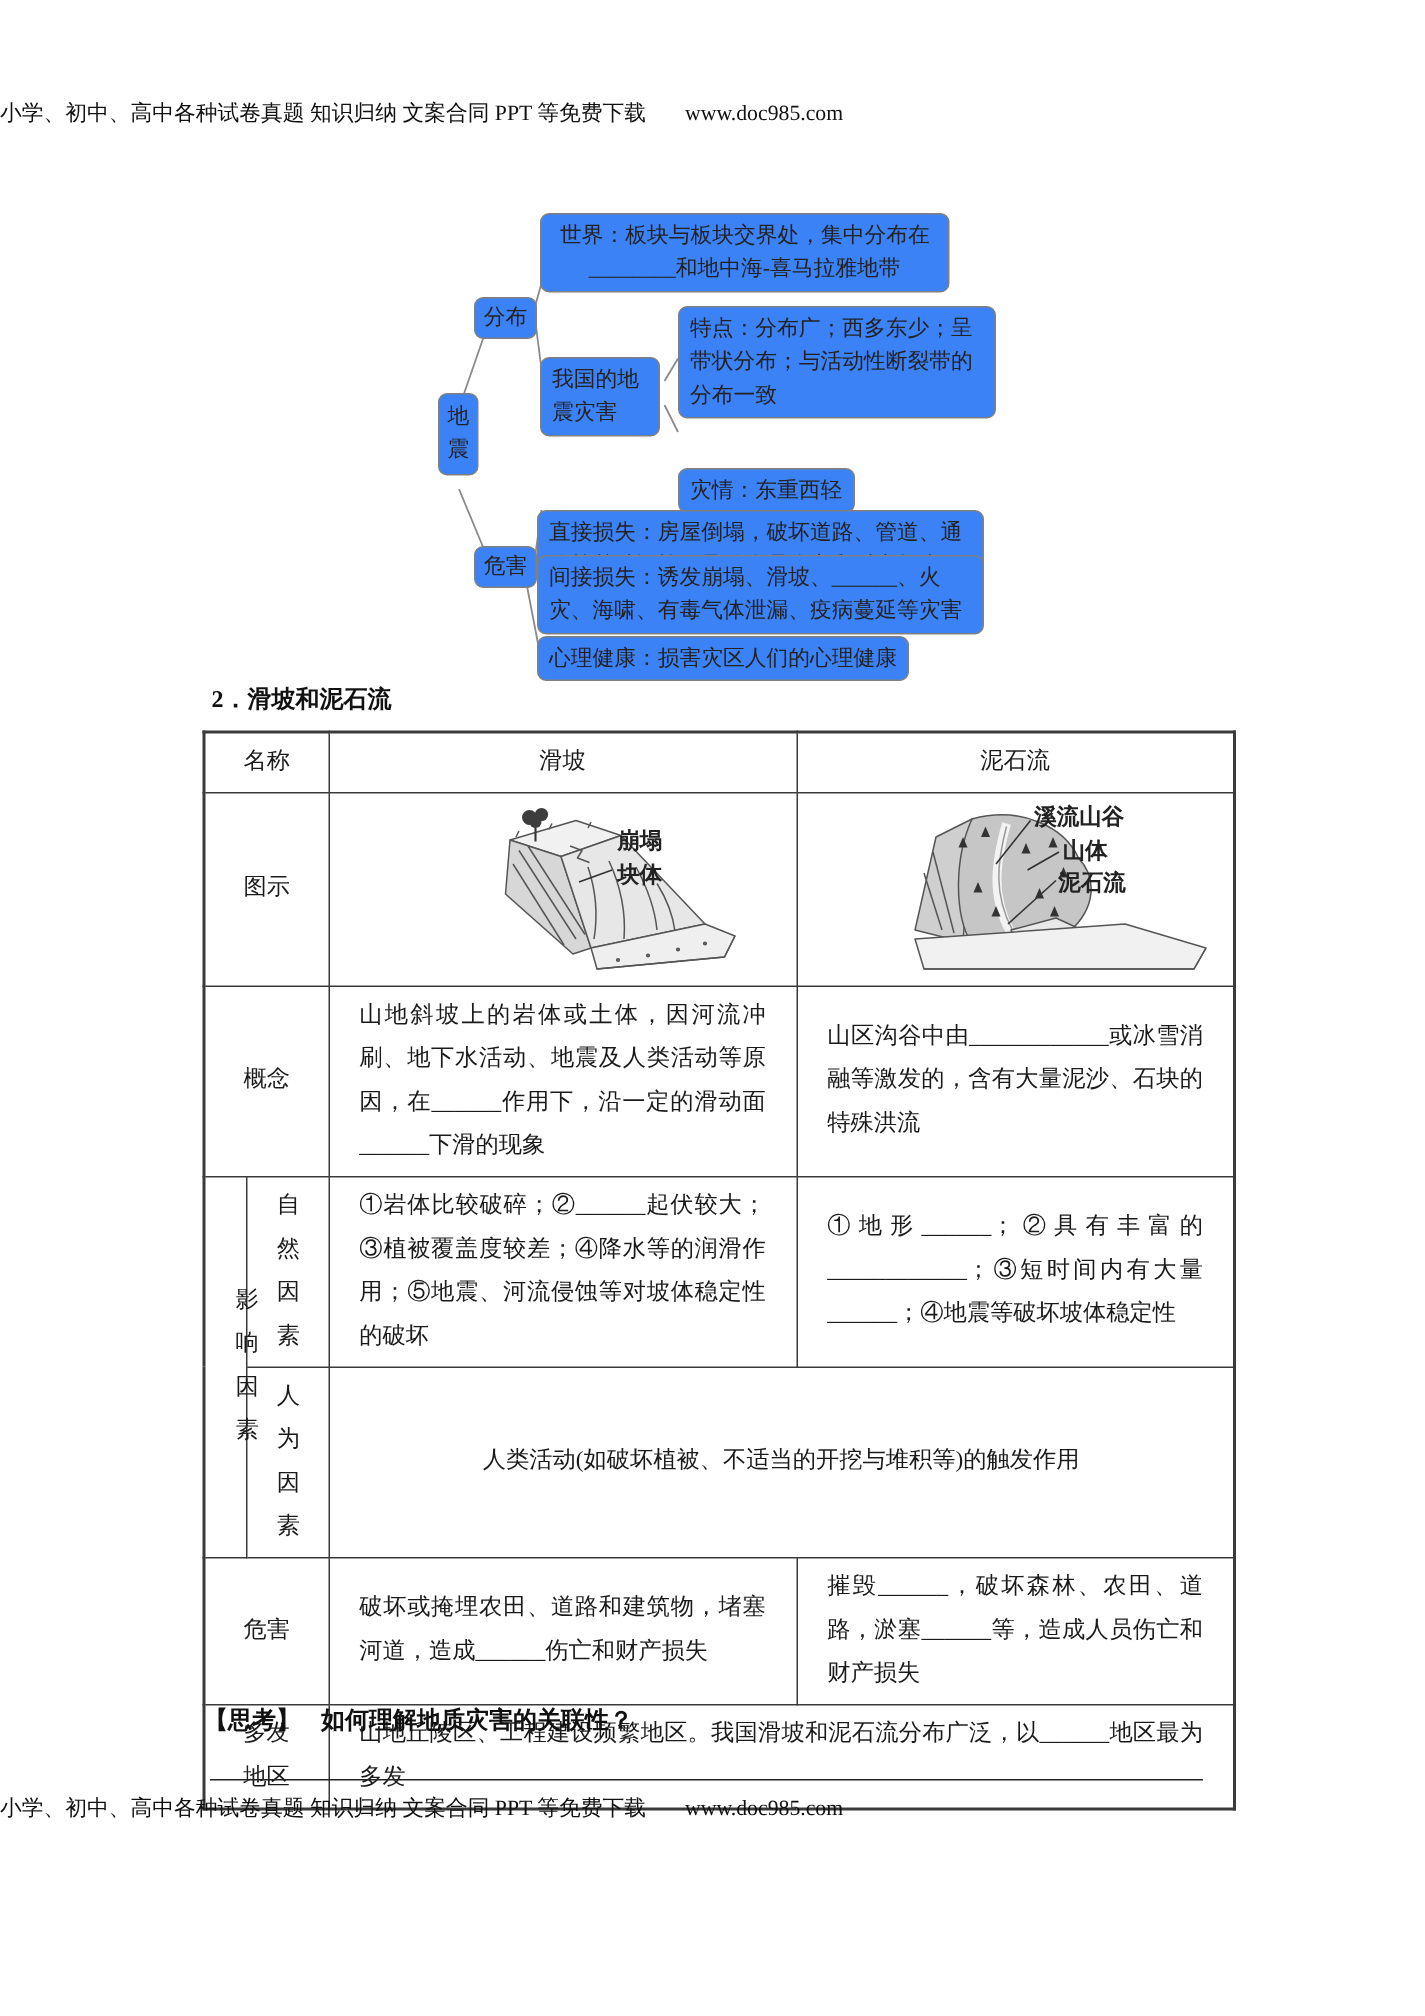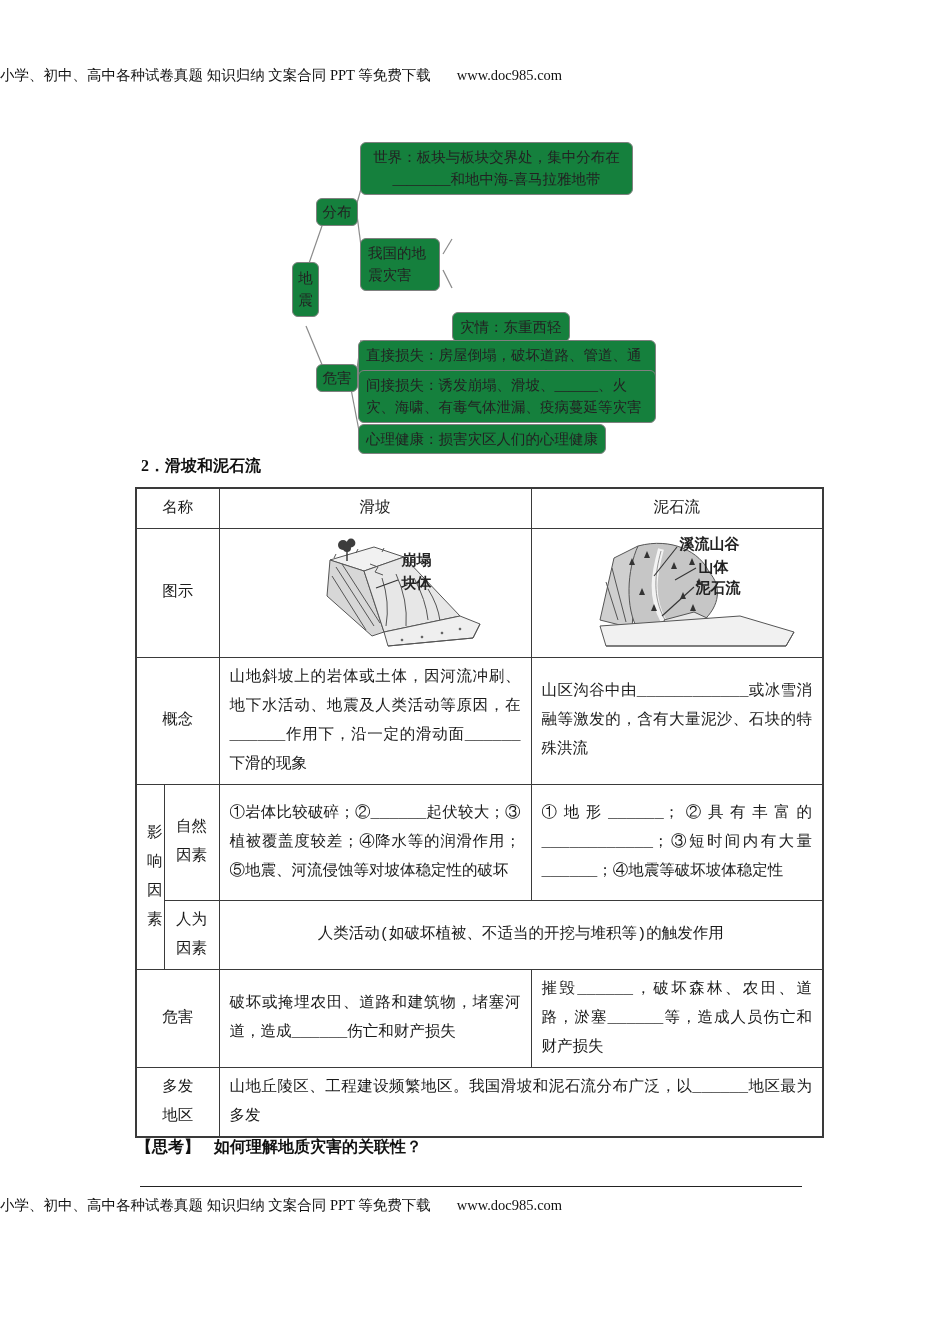--- a/index.html
+++ b/index.html
@@ -11,33 +11,33 @@
   
   .pageline{position:absolute;left:0;width:950px;text-align:left;font-size:14.5px;color:#111;}
   .pageline .url{margin-left:26px;}
   .hdr{top:66px;}
   .ftr{top:1196px;}
   .ftr-rule{position:absolute;top:1186px;left:140px;width:662px;border-top:1.6px solid #222;}
   
   .map{position:absolute;left:0;top:130px;width:950px;height:335px;}
   .map svg.wires{position:absolute;left:0;top:0;}
   .mbox{
-    position:absolute;border:1px solid #808080;border-radius:6px;background:#15803d;
+    position:absolute;border:1px solid #808080;border-radius:6px;background:#3b82f6;
     font-size:14.5px;line-height:1.55;padding:3px 7px;box-sizing:border-box;color:#222;
   }
   .mbox.center{text-align:center;}
   .mbox.pre{white-space:pre-line;}
   
   .sec-title{position:absolute;left:141px;top:456px;font-size:16px;font-weight:bold;color:#111;}
   
   table.maintbl{
     position:absolute;left:135px;top:487px;width:687px;border-collapse:collapse;table-layout:fixed;
     font-size:15.5px;color:#1a1a1a;
   }
-  table.maintbl td{border:1px solid #3a3a3a;vertical-align:middle;padding:5px 10px;line-height:1.87;box-sizing:border-box;font-family:Liberation Mono, monospace;}
+  table.maintbl td{border:1px solid #3a3a3a;vertical-align:middle;padding:5px 20px;line-height:1.87;box-sizing:border-box;}
   table.maintbl{border:2px solid #3a3a3a;}
   td.lbl{text-align:center;padding:4px 2px;line-height:2.05;}
   .lbl-narrow{display:inline-block;width:2.3em;text-align:center;}
   td.ctext{text-align:justify;}
   td.cmid{text-align:center;}
   td.figcell{padding:0;position:relative;}
   td.vlabel{padding:4px 1px;line-height:1.95;text-align:center;}
   
   .figwrap{position:relative;width:100%;height:118px;}
   .figcap{position:absolute;font-size:15px;font-weight:600;line-height:1.55;color:#222;white-space:nowrap;}
@@ -69,20 +69,21 @@
     </g>
   </svg>
 
   <div class="mbox center" style="left:292px;top:132px;width:27px;padding:4px 2px;">地震</div>
   <div class="mbox center" style="left:316px;top:68px;width:42px;padding:2px 4px;">分布</div>
   <div class="mbox center" style="left:316px;top:234px;width:42px;padding:2px 4px;">危害</div>
 
   <div class="mbox center pre" style="left:360px;top:12px;width:273px;">世界：板块与板块交界处，集中分布在
 ________和地中海-喜马拉雅地带</div>
   <div class="mbox" style="left:360px;top:108px;width:80px;">我国的地震灾害</div>
+  <div class="mbox" style="left:452px;top:74px;width:212px;">特点：分布广；西多东少；呈带状分布；与活动性断裂带的分布一致</div>
   <div class="mbox" style="left:452px;top:146px;margin-top:36px;">灾情：东重西轻</div>
 
   <div class="mbox" style="left:358px;top:184px;width:298px;margin-top:26px;">直接损失：房屋倒塌，破坏道路、管道、通信等基础设施，导致人员伤亡和财产损失</div>
   <div class="mbox" style="left:358px;top:240px;width:298px;">间接损失：诱发崩塌、滑坡、______、火灾、海啸、有毒气体泄漏、疫病蔓延等灾害</div>
   <div class="mbox" style="left:358px;top:294px;">心理健康：损害灾区人们的心理健康</div>
 </div>
 
 <div class="sec-title">2．滑坡和泥石流</div>
 
 <table class="maintbl">

